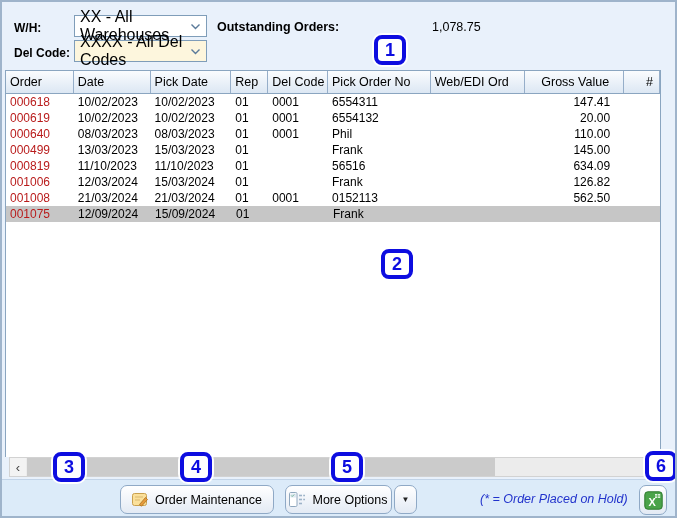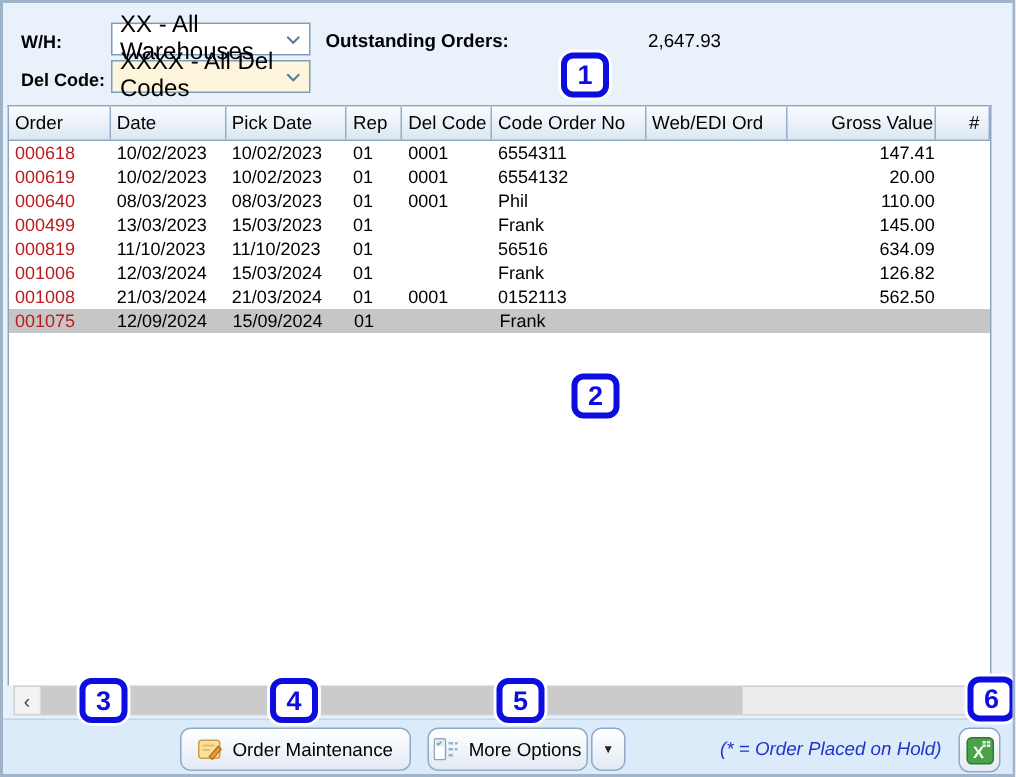--- a/index.html
+++ b/index.html
@@ -29,21 +29,21 @@
   .thead{display:flex;height:22px;background:linear-gradient(#fafcfe,#dce7f3);
     border-bottom:1px solid #8aa5c0;}
   .hcell{box-sizing:border-box;padding:4px 4px 0 4px;font-size:12.5px;color:#000;
     border-right:1px solid #96aec9;white-space:nowrap;overflow:hidden;}
   .trow{display:flex;height:16px;line-height:16px;font-size:12px;}
   .trow.selected{background:#c6c6c6;}
   .cell{box-sizing:border-box;padding:0 4px;white-space:nowrap;overflow:hidden;}
   .link{color:#b91c1c;}
   .col-0{width:68px}.col-1{width:77px}.col-2{width:81px}.col-3{width:37px}
   .col-4{width:60px}.col-5{width:103px}.col-6{width:95px}
-  .col-7{width:99px;text-align:right;padding-right:1px}
+  .col-7{width:99px;text-align:right;padding-right:14px}
   .col-8{width:36px;text-align:right;padding-right:6px}
   
   .hscroll{position:absolute;left:7px;top:455px;width:661px;height:20px;box-sizing:border-box;
     background:#ececec;border:1px solid #d2d2d2;}
   .scroll-left{position:absolute;left:0;top:0;width:16px;height:18px;display:flex;
     align-items:center;justify-content:center;font-size:13px;color:#444;background:#f3f3f3;cursor:default;}
   .scroll-thumb{position:absolute;left:17px;top:0;width:468px;height:18px;background:#cbcbcb;}
   
   .footer{position:absolute;left:0;top:477px;width:100%;height:39px;
     background:#dcebf9;border-top:1px solid #c2d4e8;}
@@ -88,30 +88,30 @@
   <span class="lbl lbl-del">Del Code:</span>
   <div class="dropdown dd-del">
     <span>XXXX - All Del Codes</span>
     <span class="icon">
       <svg width="11" height="7" viewBox="0 0 11 7">
           <polyline points="1.5,1.5 5.5,5.5 9.5,1.5" fill="none" stroke="#5a7a9a" stroke-width="1.4"></polyline>
         </svg>
     </span>
   </div>
   <span class="sum-lbl">Outstanding Orders:</span>
-  <span class="sum-val">2,647.93</span>
+  <span class="sum-val">1,078.75</span>
 
   <div class="table">
     <div class="thead">
         <div class="hcell col-0">Order</div>
         <div class="hcell col-1">Date</div>
         <div class="hcell col-2">Pick Date</div>
         <div class="hcell col-3">Rep</div>
         <div class="hcell col-4">Del Code</div>
-        <div class="hcell col-5">Code Order No</div>
+        <div class="hcell col-5">Pick Order No</div>
         <div class="hcell col-6">Web/EDI Ord</div>
         <div class="hcell col-7">Gross Value</div>
         <div class="hcell col-8">#</div>
       </div>
     <div class="tbody">
         <div class="trow">
           <div class="cell col-0 link">000618</div>
           <div class="cell col-1">10/02/2023</div>
           <div class="cell col-2">10/02/2023</div>
           <div class="cell col-3">01</div>

